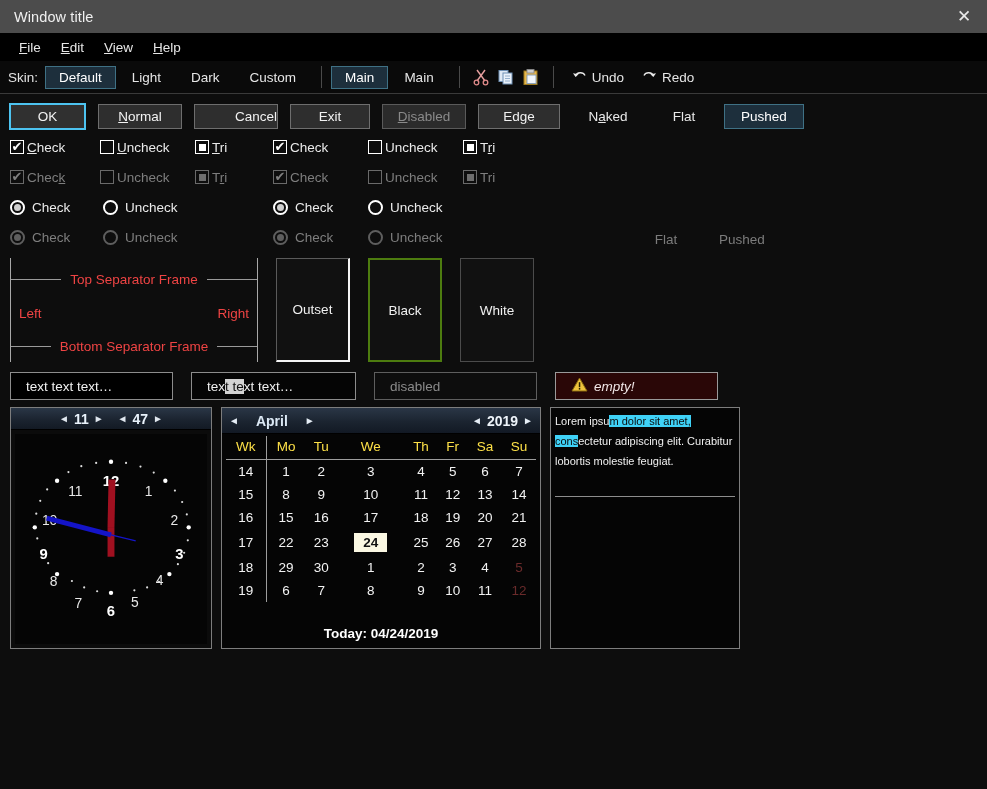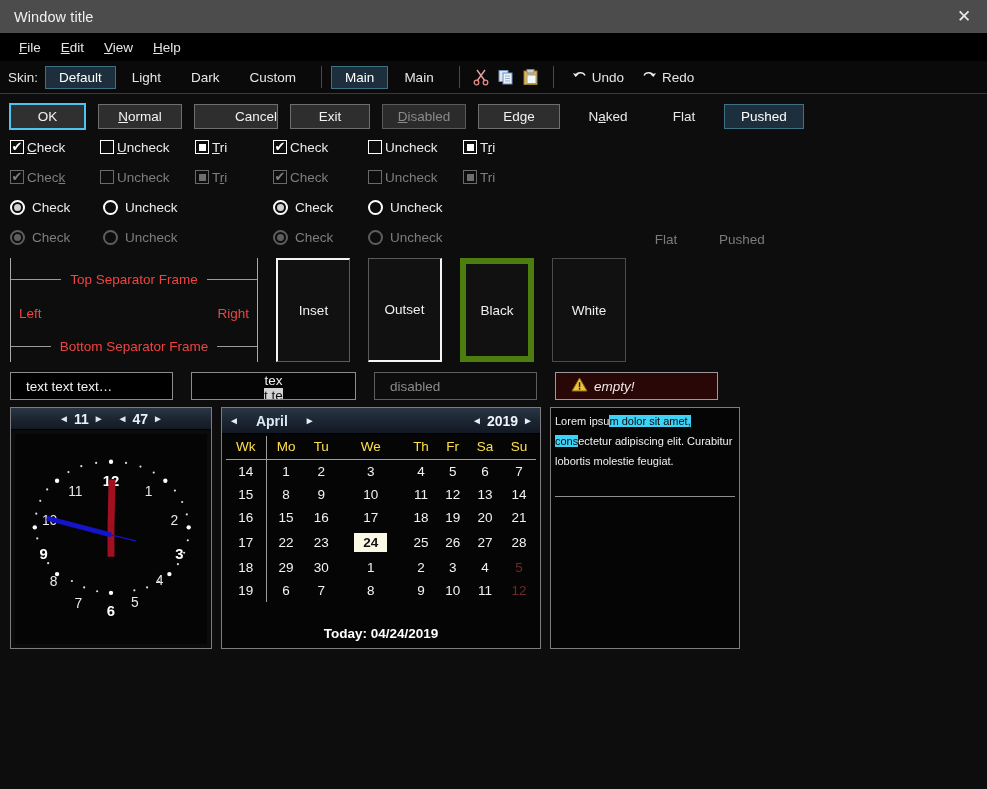--- a/index.html
+++ b/index.html
@@ -174,37 +174,37 @@
   }
   .boxframe {
     width: 74px; height: 104px;
     margin-left: 18px;
     color: #f0f0f0; font-size: 13.5px;
     display: flex; align-items: center; justify-content: center;
     background: #111;
   }
   .bf-inset  { border-top: 2px solid #f5f5f5; border-left: 2px solid #f5f5f5; border-right: 1px solid #5a5a5a; border-bottom: 1px solid #5a5a5a; }
   .bf-outset { border-top: 1px solid #5a5a5a; border-left: 1px solid #5a5a5a; border-right: 2px solid #f5f5f5; border-bottom: 2px solid #f5f5f5; }
-  .bf-black  { border: 6px solid #4d7c0f; }
+  .bf-black  { border: 2px solid #4d7c0f; }
   .bf-white  { border: 1px solid #4b4b4b; }
   
   .input-row { display: flex; align-items: center; padding-left: 10px; margin-top: 5px; height: 30px; }
   .inp {
     height: 28px;
     border: 1px solid #8c8c8c;
     background: #000000;
     color: #f0f0f0;
     font-size: 13.5px;
     display: flex; align-items: center;
     padding: 0 15px;
     margin-right: 18px;
     overflow: hidden; white-space: nowrap;
   }
   .inp.i1 { width: 163px; }
-  .inp.i2 { width: 165px; background: #050505; flex-direction: column; }
+  .inp.i2 { width: 165px; background: #050505; }
   .inp.i3 { width: 163px; color: #8a8a8a; background: #0d0d0d; border-color: #5e5e5e; }
   .inp.i4 { width: 163px; background: #2a0707; border-color: #9a9a9a; color: #f0e6e6; font-style: italic; gap: 6px; }
   .sel { background: #d3d3d3; color: #111; }
   
   .widgets { display: flex; padding-left: 10px; margin-top: 6px; gap: 9px; }
   .clockw {
     width: 202px; height: 242px;
     border: 1px solid #7d7d7d;
     background: #0b0b0b;
     display: flex; flex-direction: column;
@@ -485,21 +485,20 @@
         <div class="sf-mid">
           <span>Left</span>
           <span>Right</span>
         </div>
         <div class="sf-bot">
           <span class="sf-line"></span>
           <span class="sf-label">Bottom Separator Frame</span>
           <span class="sf-line"></span>
         </div>
       </div>
-      <div class="boxframe bf-inset">Inset</div>
       <div class="boxframe bf-outset">Outset</div>
       <div class="boxframe bf-black">Black</div>
       <div class="boxframe bf-white">White</div>
     </div>
 
     <div class="input-row">
       <div class="inp i1">
         <span>text text text…</span>
       </div>
       <div class="inp i2">

